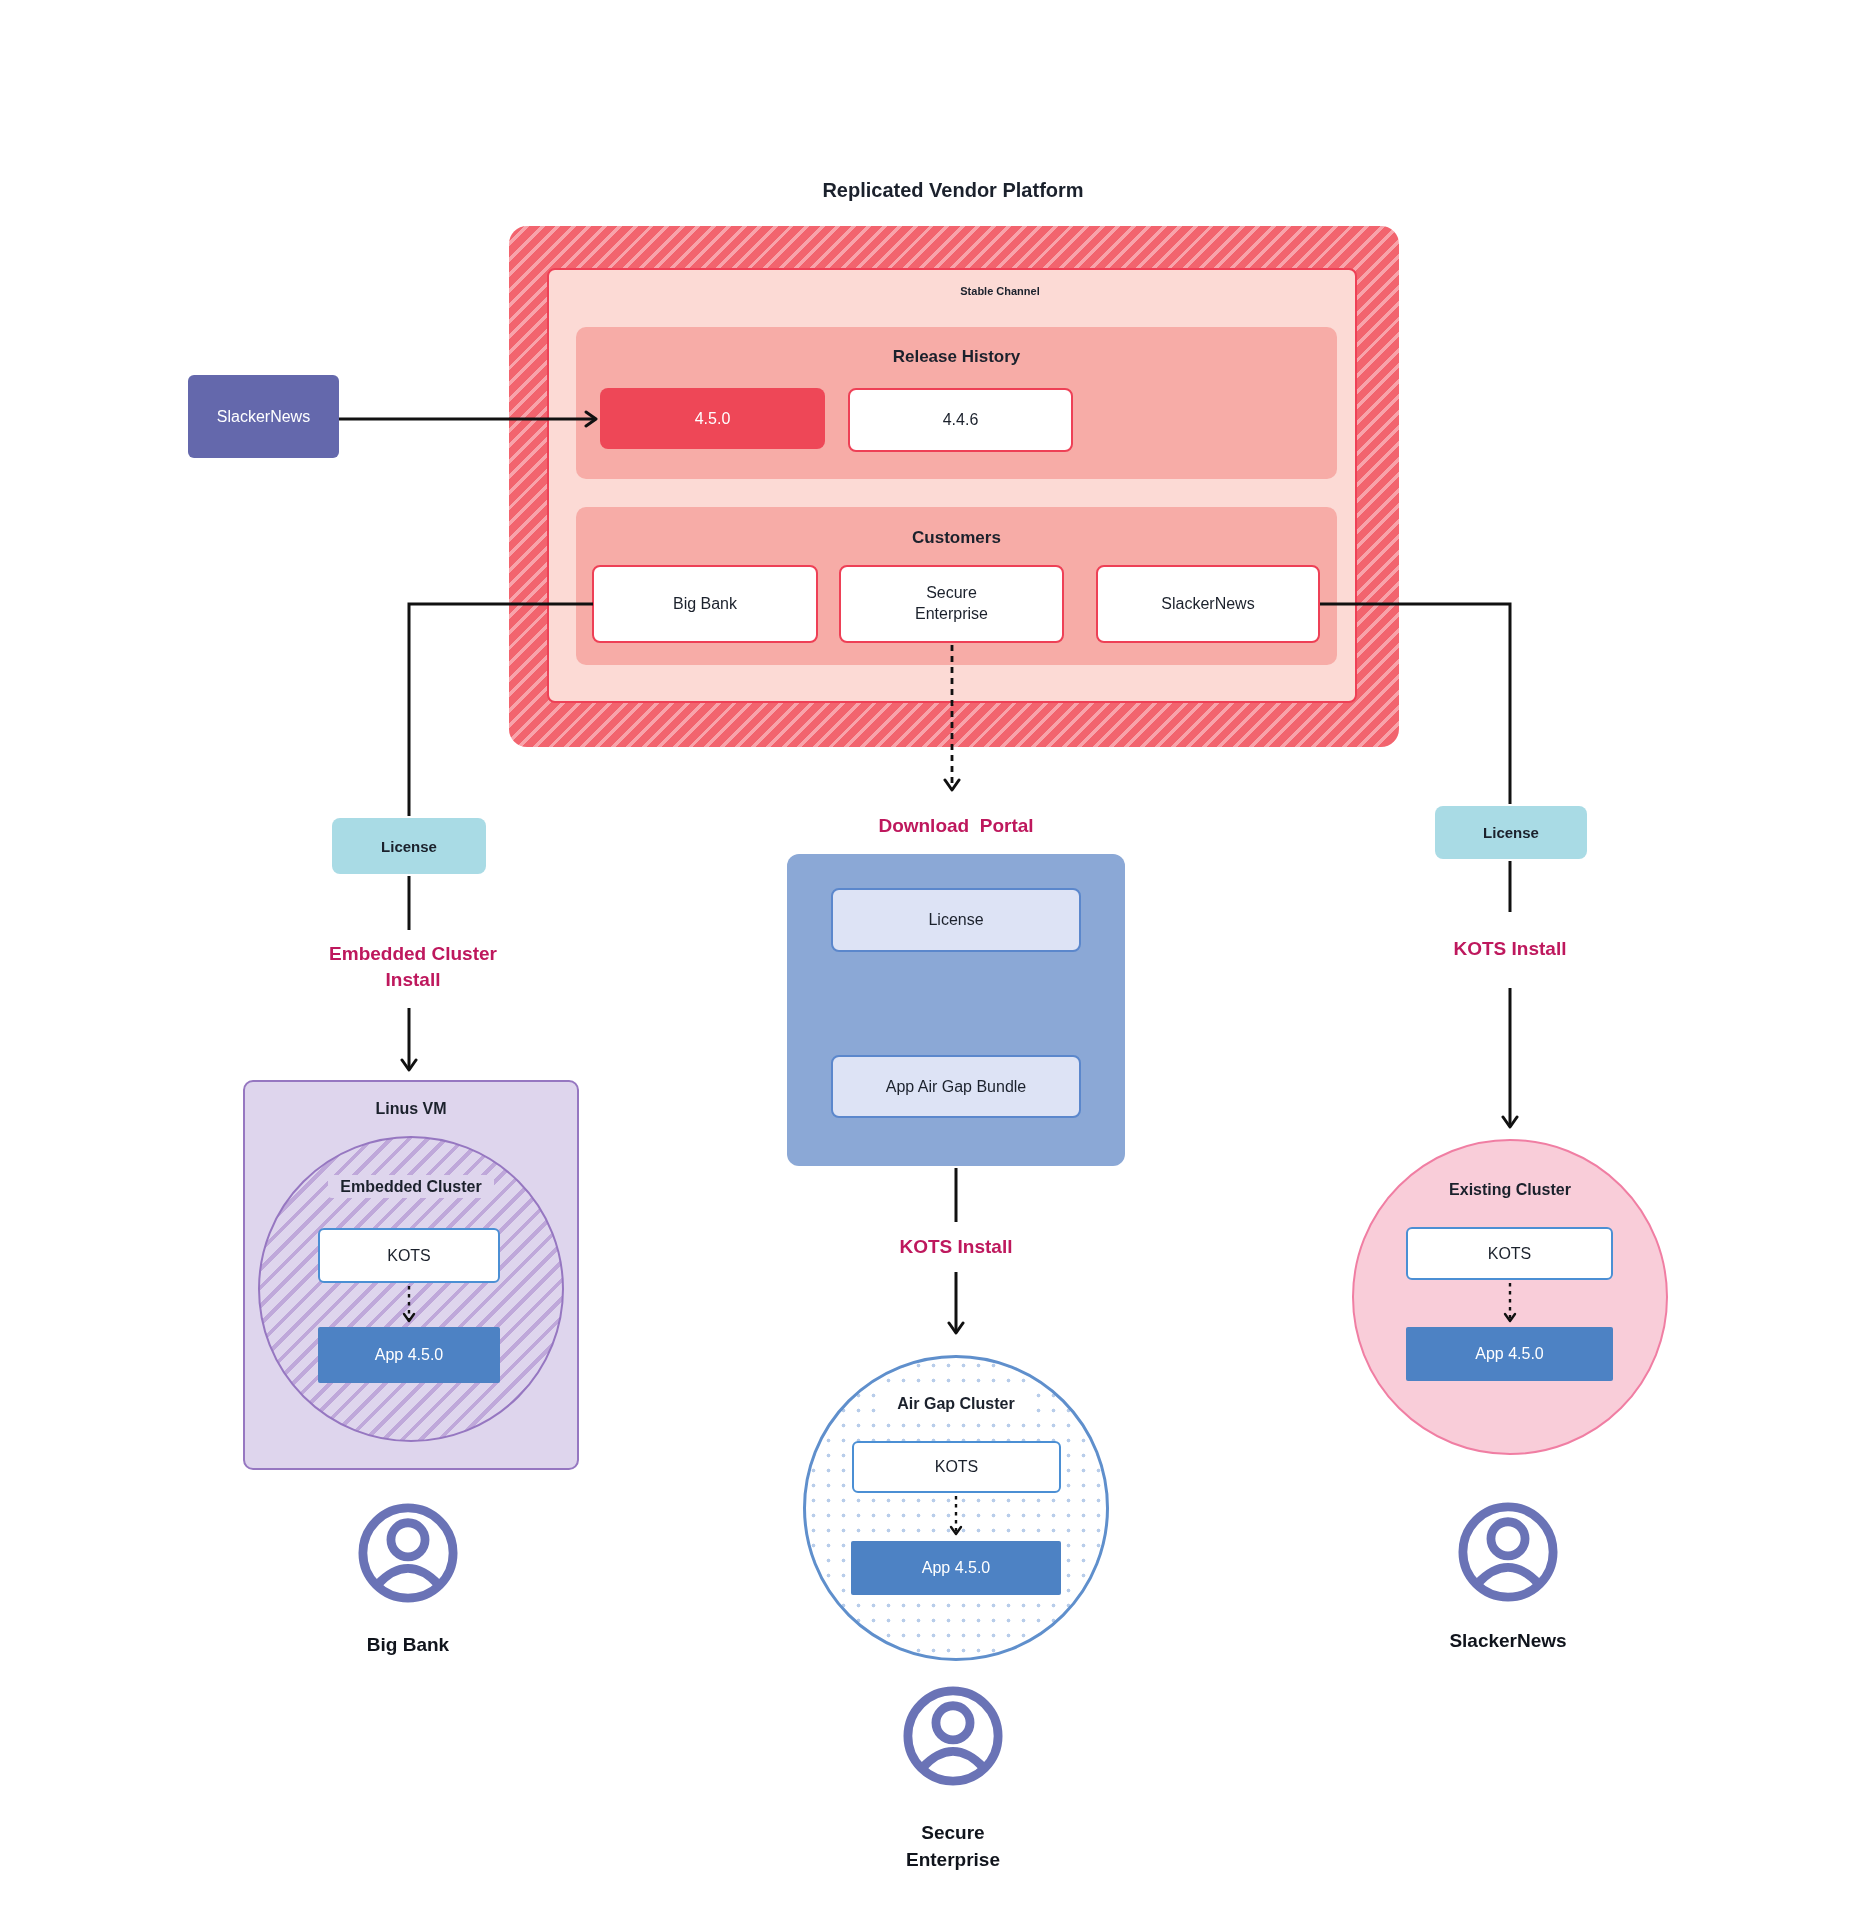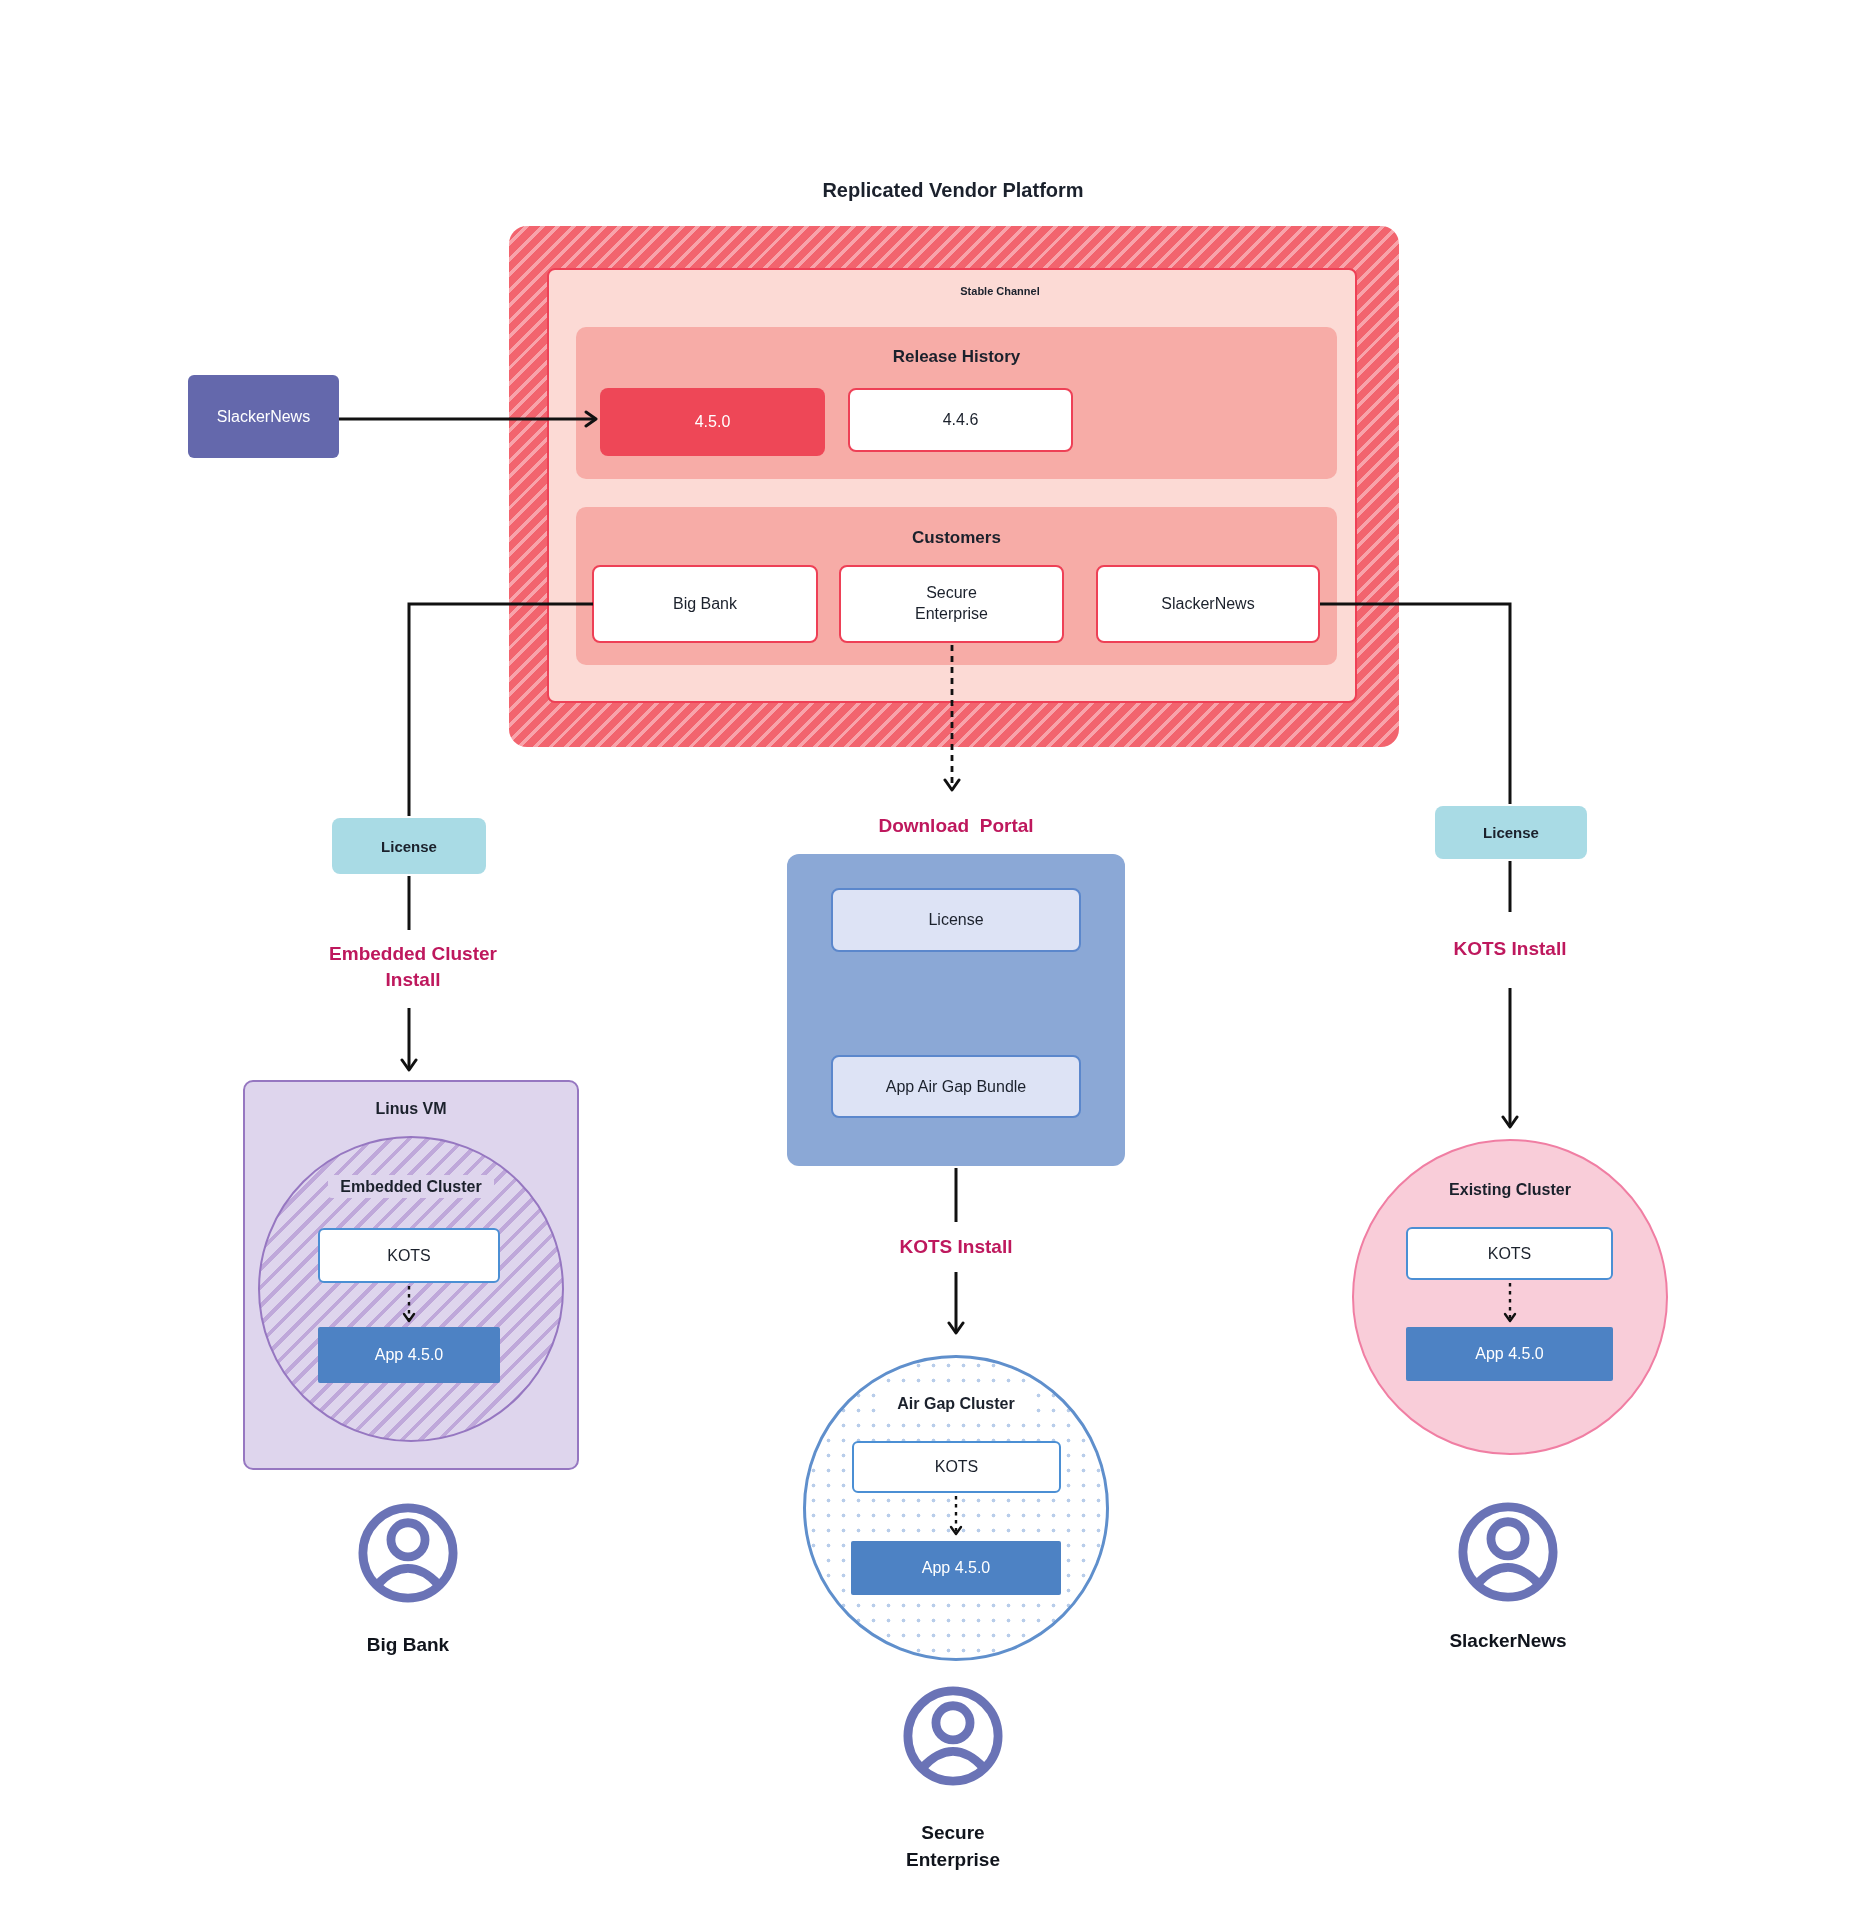--- a/index.html
+++ b/index.html
@@ -16,21 +16,21 @@
          background:repeating-linear-gradient(135deg,#f8a3aa 0 3.5px,#f2646e 3.5px 11px);}
   .stable{left:547px;top:268px;width:810px;height:435px;background:#fcdad5;
           border:2px solid #ee4056;border-radius:8px;}
   .stable-label{left:547px;top:285px;width:906px;text-align:center;font-size:11px;font-weight:600;}
   .band{background:#f7aca7;border-radius:10px;}
   .band-release{left:576px;top:327px;width:761px;height:152px;}
   .release-label{left:576px;top:347px;width:761px;text-align:center;font-size:17px;font-weight:600;}
   .band-customers{left:576px;top:507px;width:761px;height:158px;}
   .customers-label{left:576px;top:528px;width:761px;text-align:center;font-size:17px;font-weight:600;}
   .box{border-radius:8px;font-size:16px;font-weight:500;}
-  .rel-cur{left:600px;top:388px;width:225px;height:68px;background:#ee4757;color:#ffffff;}
+  .rel-cur{left:600px;top:388px;width:225px;height:61px;background:#ee4757;color:#ffffff;}
   .rel-old{left:848px;top:388px;width:225px;height:64px;background:#ffffff;border:2px solid #ee4056;}
   .cust{background:#ffffff;border:2px solid #ee4056;line-height:1.3;}
   .cust-1{left:592px;top:565px;width:226px;height:78px;}
   .cust-2{left:839px;top:565px;width:225px;height:78px;}
   .cust-3{left:1096px;top:565px;width:224px;height:78px;}
 
   .application{left:188px;top:375px;width:151px;height:83px;background:#6468ac;color:#ffffff;
                border-radius:6px;font-size:16px;font-weight:500;}
 
   .license{background:#a9dbe5;border-radius:8px;font-size:15px;font-weight:600;}

